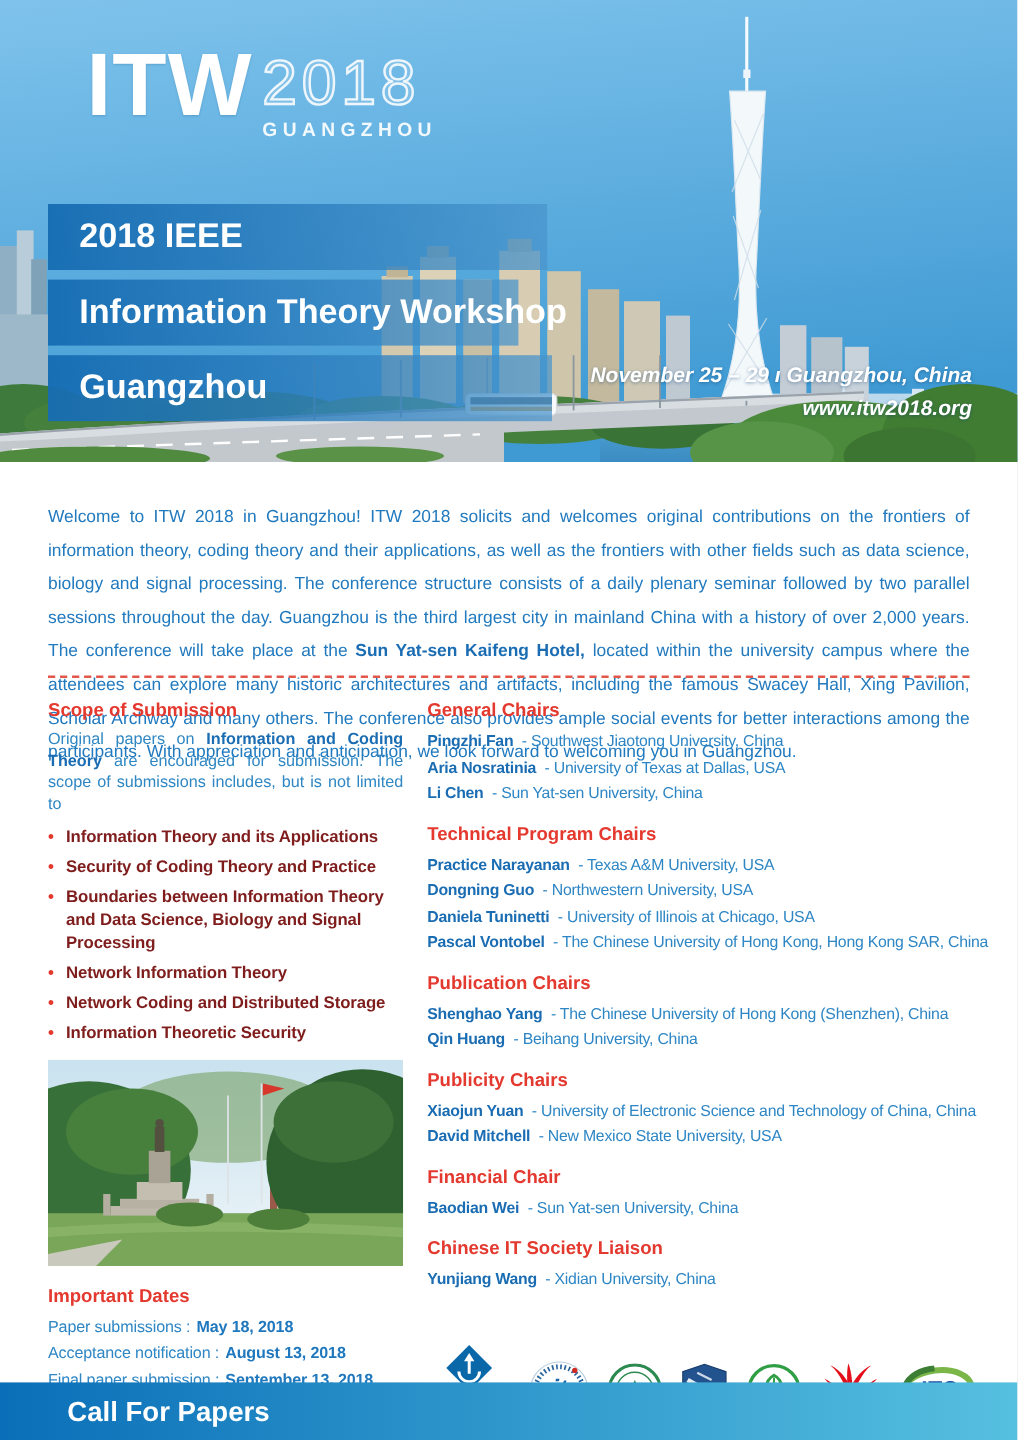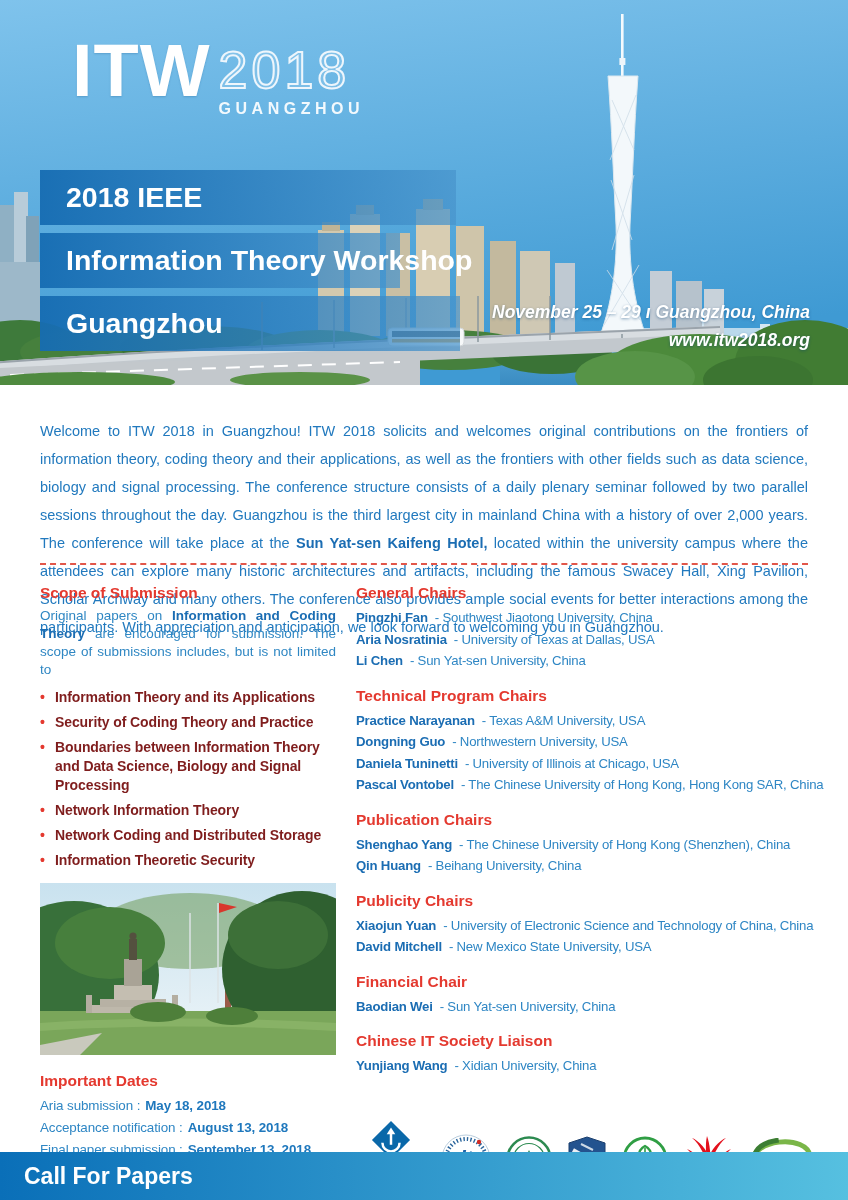--- a/index.html
+++ b/index.html
@@ -13,21 +13,21 @@
   .logo-itw{position:relative;font-size:74px;font-weight:700;letter-spacing:1px;line-height:1;
             text-shadow:0 1px 2px rgba(20,80,130,.25);}
   .logo-right{display:flex;flex-direction:column;margin-left:8px;margin-top:10px;}
   .logo-year{font-size:52px;font-weight:300;line-height:1;color:rgba(255,255,255,.12);
              -webkit-text-stroke:2px #eef6fc;letter-spacing:4px;}
   .logo-city{font-size:16px;font-weight:700;letter-spacing:4.5px;color:#f2f9fd;margin-top:4px;}
   .bar{position:absolute;left:40px;height:55px;box-sizing:border-box;padding-left:26px;
        background:linear-gradient(90deg,rgba(22,108,178,.95),rgba(72,148,204,.72));
        color:#fff;font-size:28.5px;font-weight:700;line-height:55px;white-space:nowrap;}
   .bar1{top:170px;width:416px;}
-  .bar2{top:233px;width:360px;}
+  .bar2{top:233px;width:392px;}
   .bar3{top:296px;width:420px;}
   .date-block{position:absolute;top:298px;right:38px;text-align:right;color:#fff;
               font-style:italic;font-weight:700;font-size:17.5px;line-height:28px;
               text-shadow:0 1px 3px rgba(0,60,110,.45);}
   
   .welcome{position:absolute;top:402px;left:40px;width:768px;color:#2179be;
            font-size:14.5px;line-height:28px;text-align:justify;}
   .rich-b{font-weight:700;color:#1b6db3;}
   .dashed-sep{position:absolute;top:563px;left:40px;width:768px;height:0;
               border-top:2px dashed #e2574a;}
@@ -57,21 +57,21 @@
   .itsoc{position:relative;width:50px;height:50px;}
   .itsoc .it{position:absolute;top:50%;left:50%;transform:translate(-50%,-54%);
              font-size:21px;font-weight:700;font-style:italic;color:#1d63a8;}
   .huawei-word{font-size:10.5px;font-weight:700;color:#111;letter-spacing:1.5px;margin-top:1px;}
   .its-wrap{position:relative;width:64px;height:42px;}
   .its-word{position:absolute;top:50%;left:53%;transform:translate(-50%,-50%);
             font-size:19px;font-weight:800;color:#16459c;letter-spacing:.5px;}
   
   .footer{position:absolute;left:0;bottom:0;width:848px;height:48px;box-sizing:border-box;
           background:linear-gradient(90deg,#0a6fb8,#56c0e0);
-          color:#fff;font-size:23px;font-weight:700;line-height:48px;padding-left:24px;}
+          color:#fff;font-size:23px;font-weight:700;line-height:48px;padding-left:56px;}
 </style>
 </head>
 <body>
 
 <div class="page">
 
   <div class="header">
     <svg width="848" height="385" viewBox="0 0 848 385">
       <defs>
         <linearGradient id="sky" x1="0" y1="0" x2="0.25" y2="1">
@@ -243,21 +243,21 @@
           <ellipse cx="118" cy="129" rx="28" ry="10" fill="#4e7f3a"></ellipse>
           <ellipse cx="192" cy="133" rx="26" ry="9" fill="#4e7f3a"></ellipse>
         </svg>
       </div>
 
       <div class="imp-dates">
         <h3 class="red">Important Dates</h3>
         <div>
 
             <div class="date-line">
-              <span class="dl-label">Aria submission :</span><span class="dl-date">May 18, 2018</span>
+              <span class="dl-label">Paper submissions :</span><span class="dl-date">May 18, 2018</span>
             </div>
 
             <div class="date-line">
               <span class="dl-label">Acceptance notification :</span><span class="dl-date">August 13, 2018</span>
             </div>
 
             <div class="date-line">
               <span class="dl-label">Final paper submission :</span><span class="dl-date">September 13, 2018</span>
             </div>
 

